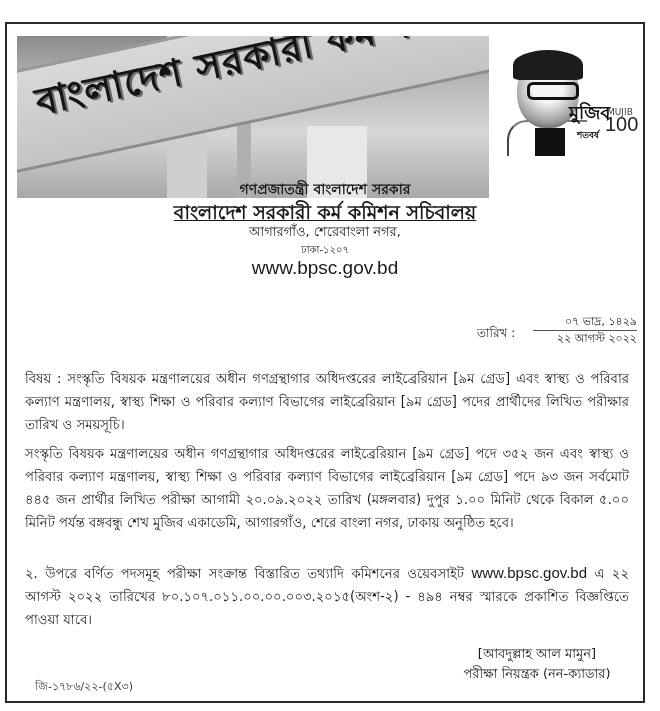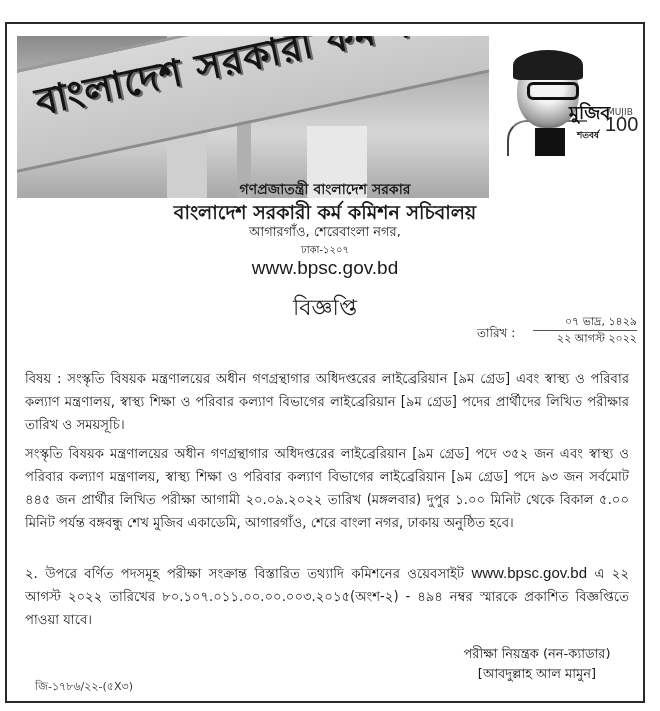--- a/index.html
+++ b/index.html
@@ -30,21 +30,21 @@
                    border-left: 2px solid #444; border-top: 2px solid #777; border-radius: 20px 0 0 0; }
     .mujib .vest { position: absolute; left: 36px; top: 80px; width: 30px; height: 28px; background: #111; }
     .mujib .logo-bn { position: absolute; left: 70px; top: 56px; font-size: 18px; font-weight: bold;
                       color: #111; line-height: 1; }
     .mujib .logo-sub { position: absolute; left: 78px; top: 80px; font-size: 9px; font-weight: bold; color:#111; }
     .mujib .logo-en { position: absolute; left: 108px; top: 60px; font-size: 9px; color: #444; line-height: 1;}
     .mujib .logo-100 { position: absolute; left: 106px; top: 66px; font-size: 20px; color: #222; line-height: 1;
                        font-family: "Liberation Sans Narrow", "Liberation Sans", sans-serif; }
     .center { position: absolute; left: 0; width: 636px; text-align: center; white-space: nowrap; }
     .gov { top: 154px; font-size: 14px; font-weight: bold; }
-    .secretariat { top: 174px; font-size: 19px; font-weight: bold; }
+    .secretariat { top: 174px; font-size: 19px; font-weight: bold; text-decoration: underline; }
     .addr1 { top: 198px; font-size: 13px; }
     .addr2 { top: 218px; font-size: 10px; }
     .web { top: 233px; font-size: 19px; font-family: "Liberation Sans", sans-serif; }
     .title { top: 266px; font-size: 22px; }
     .ref { position: absolute; left: 18px; top: 298px; font-size: 12px; white-space: nowrap; }
     .date-label { position: absolute; left: 470px; top: 300px; font-size: 12px; }
     .date-box { position: absolute; left: 526px; top: 290px; width: 104px; text-align: right; font-size: 11px; line-height: 16px; }
     .date-box .l1 { border-bottom: 1px solid #555; }
     .para { position: absolute; left: 18px; width: 604px; font-size: 13.2px; line-height: 23px; text-align: justify; }
     .p-subject { top: 343px; }
@@ -78,33 +78,32 @@
     <div class="logo-en">MUJIB</div>
     <div class="logo-100">100</div>
   </div>
 
   <div class="center gov">গণপ্রজাতন্ত্রী বাংলাদেশ সরকার</div>
   <div class="center secretariat">বাংলাদেশ সরকারী কর্ম কমিশন সচিবালয়</div>
   <div class="center addr1">আগারগাঁও, শেরেবাংলা নগর,</div>
   <div class="center addr2">ঢাকা-১২০৭</div>
   <div class="center web">www.bpsc.gov.bd</div>
 
-  <div class="center title">বিজ্ঞপ্তি</div>
 
   <div class="date-label">তারিখ :</div>
   <div class="date-box">
     <div class="l1">০৭ ভাদ্র, ১৪২৯</div>
     <div class="l2">২২ আগস্ট ২০২২</div>
   </div>
 
   <div class="para p-subject">বিষয় : সংস্কৃতি বিষয়ক মন্ত্রণালয়ের অধীন গণগ্রন্থাগার অধিদপ্তরের লাইব্রেরিয়ান [৯ম গ্রেড] এবং স্বাস্থ্য ও পরিবার কল্যাণ মন্ত্রণালয়, স্বাস্থ্য শিক্ষা ও পরিবার কল্যাণ বিভাগের লাইব্রেরিয়ান [৯ম গ্রেড] পদের প্রার্থীদের লিখিত পরীক্ষার তারিখ ও সময়সূচি।</div>
   <div class="para p-body">সংস্কৃতি বিষয়ক মন্ত্রণালয়ের অধীন গণগ্রন্থাগার অধিদপ্তরের লাইব্রেরিয়ান [৯ম গ্রেড] পদে ৩৫২ জন এবং স্বাস্থ্য ও পরিবার কল্যাণ মন্ত্রণালয়, স্বাস্থ্য শিক্ষা ও পরিবার কল্যাণ বিভাগের লাইব্রেরিয়ান [৯ম গ্রেড] পদে ৯৩ জন সর্বমোট ৪৪৫ জন প্রার্থীর লিখিত পরীক্ষা আগামী ২০.০৯.২০২২ তারিখ (মঙ্গলবার) দুপুর ১.০০ মিনিট থেকে বিকাল ৫.০০ মিনিট পর্যন্ত বঙ্গবন্ধু শেখ মুজিব একাডেমি, আগারগাঁও, শেরে বাংলা নগর, ঢাকায় অনুষ্ঠিত হবে।</div>
   <div class="para p-two">
     <span>২. উপরে বর্ণিত পদসমূহ পরীক্ষা সংক্রান্ত বিস্তারিত তথ্যাদি কমিশনের ওয়েবসাইট </span><span class="url">www.bpsc.gov.bd</span><span> এ ২২ আগস্ট ২০২২ তারিখের ৮০.১০৭.০১১.০০.০০.০০৩.২০১৫(অংশ-২) - ৪৯৪ নম্বর স্মারকে প্রকাশিত বিজ্ঞপ্তিতে পাওয়া যাবে।</span>
   </div>
 
   <div class="sig">
+    <div>[আবদুল্লাহ আল মামুন]</div>
     <div>পরীক্ষা নিয়ন্ত্রক (নন-ক্যাডার)</div>
-    <div>[আবদুল্লাহ আল মামুন]</div>
   </div>
 
   <div class="footer-code">জি-১৭৮৬/২২-(৫X৩)</div>
 </div>
 
 </body></html>

